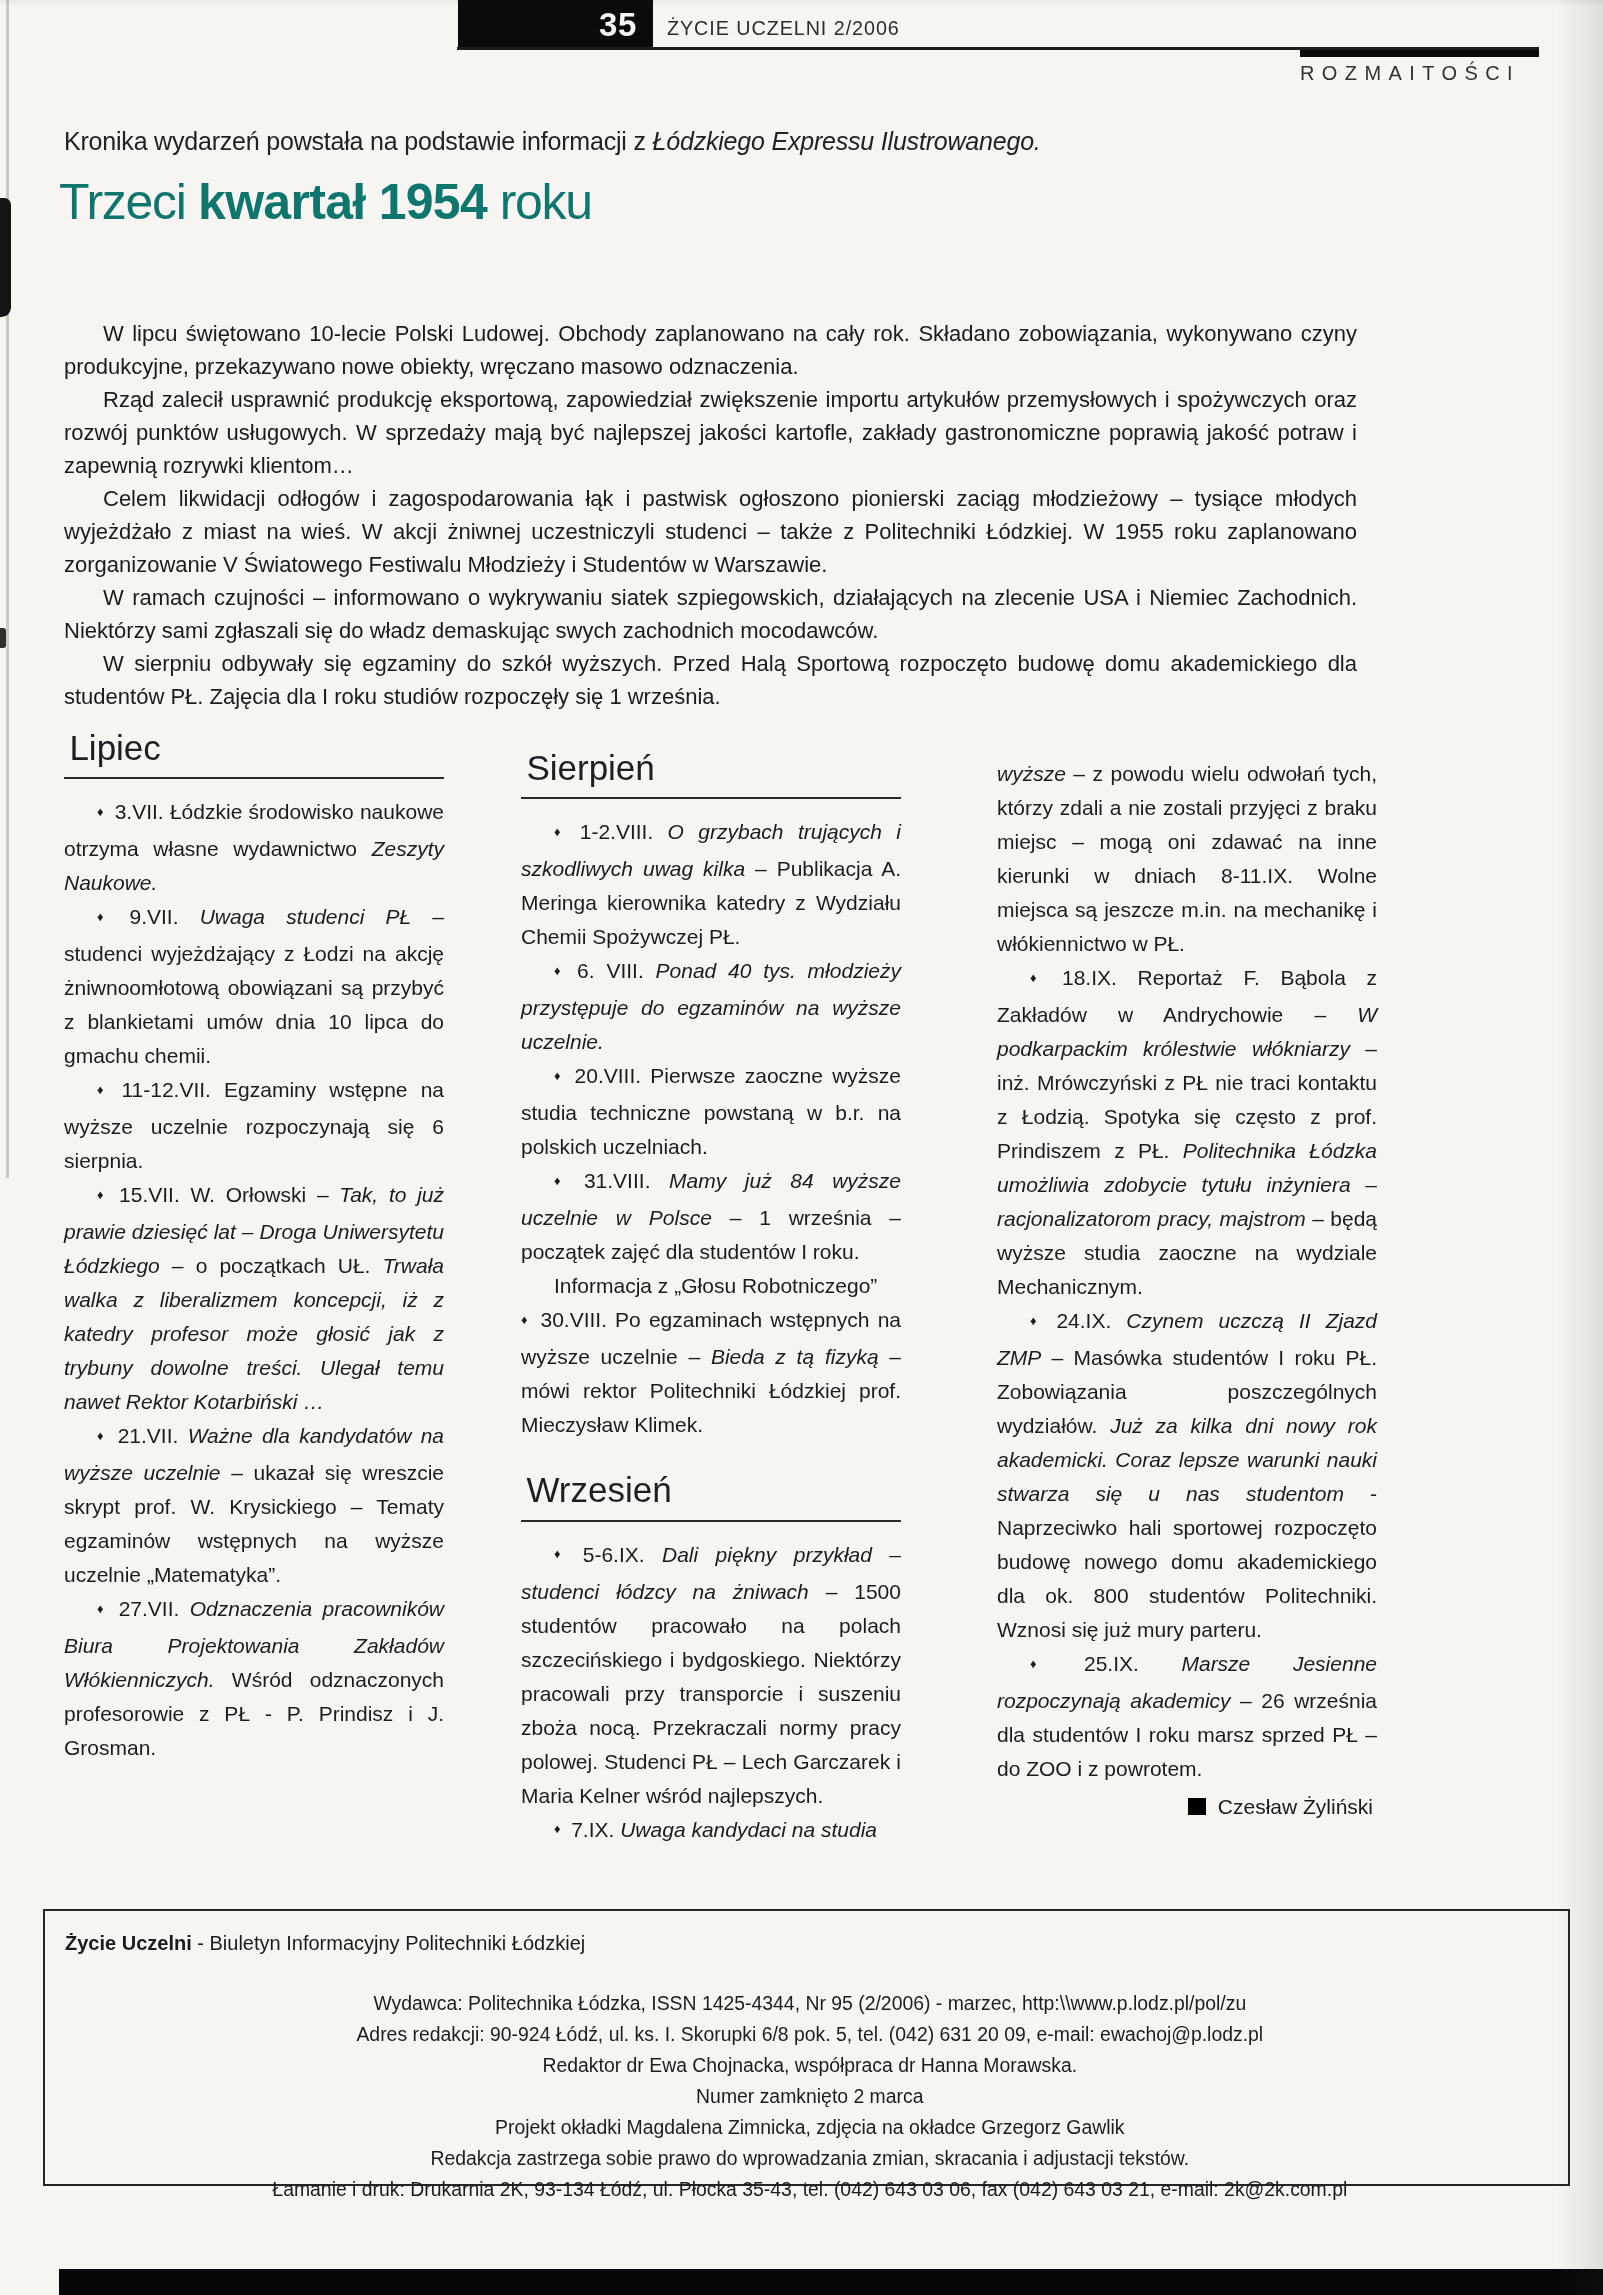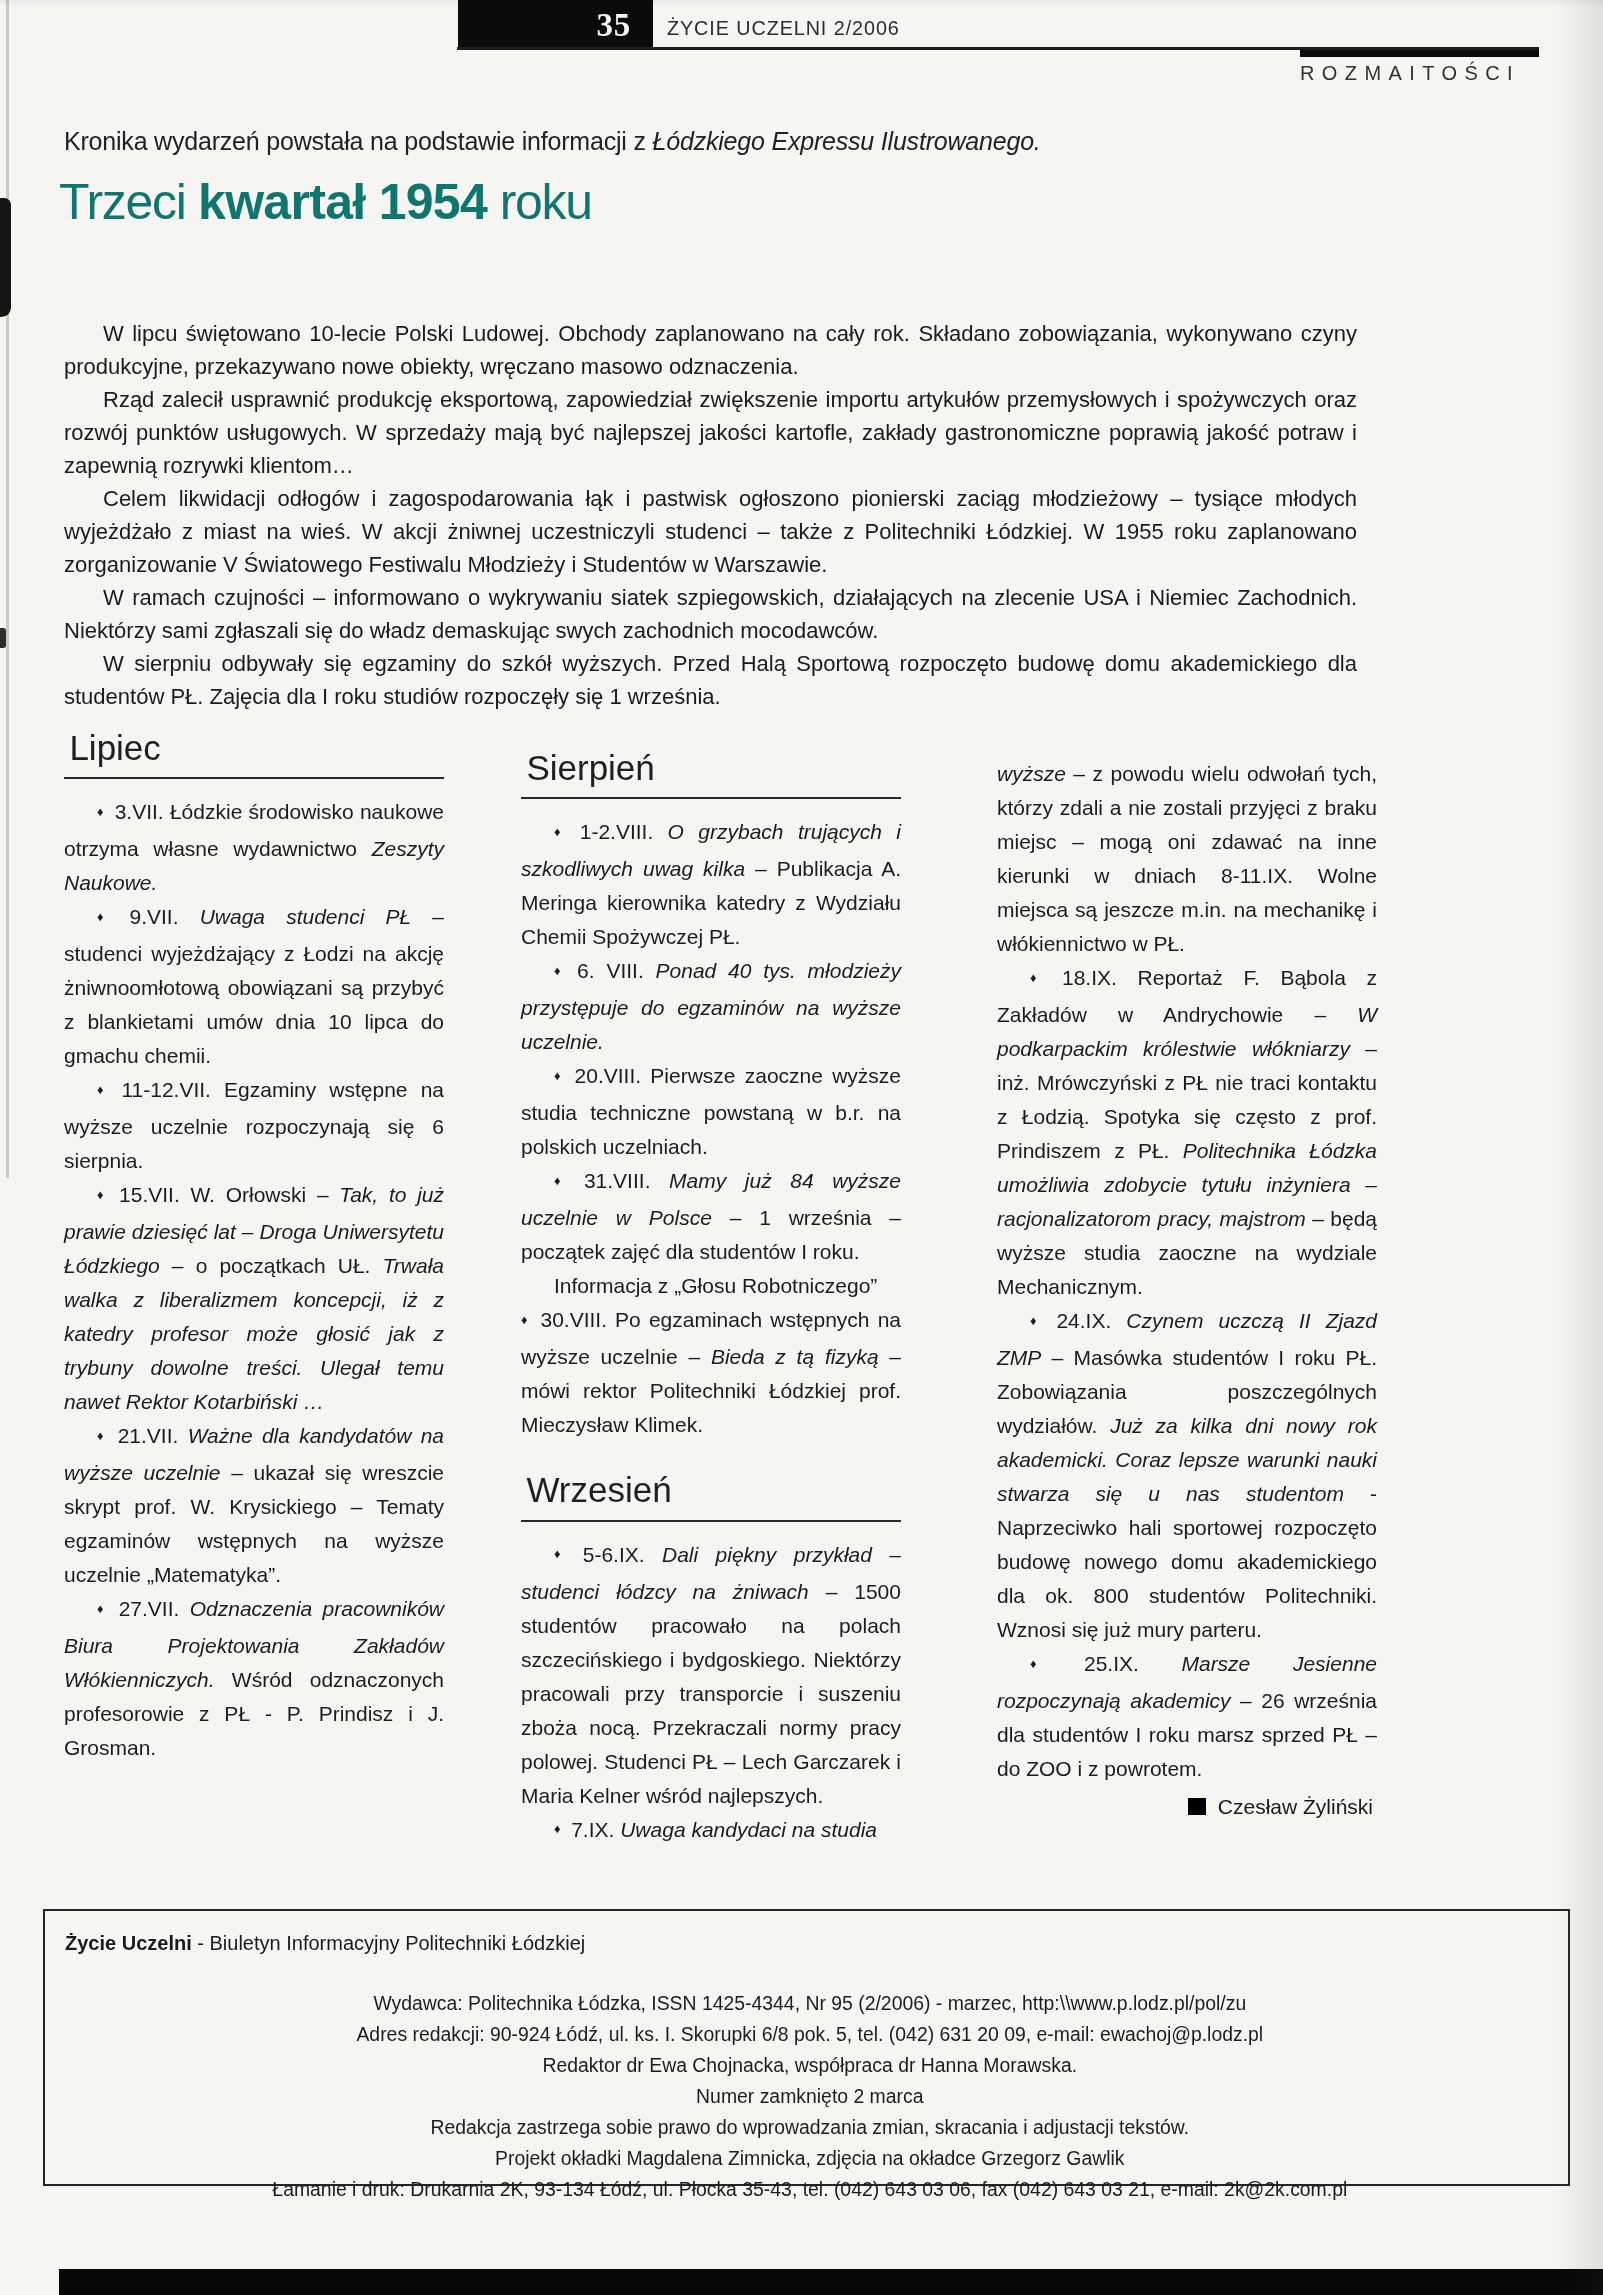--- a/index.html
+++ b/index.html
@@ -16,21 +16,21 @@
   .edge-shade-top{position:absolute;top:0;left:0;width:100%;height:6.7px;
     background:linear-gradient(to bottom, rgba(0,0,0,0.05), rgba(0,0,0,0));}
 
   
   .artifact-line{position:absolute;left:6px;top:0;width:2.7px;height:1178px;background:#b3b0aa;opacity:.65;}
   .artifact-blob{position:absolute;left:0;top:198px;width:10.7px;height:119px;background:#141414;border-radius:0 6.7px 9.4px 0;}
   .artifact-dash{position:absolute;left:0;top:628px;width:6px;height:20px;background:#2e2d2b;border-radius:0 2.7px 2.7px 0;}
 
   
   .header-box{position:absolute;left:458px;top:0;width:195px;height:50px;background:#0b0b0b;
-    display:flex;align-items:center;justify-content:flex-end;padding-right:22px;box-sizing:border-box;font-family:Liberation Serif, serif;}
+    display:flex;align-items:center;justify-content:flex-end;padding-right:16px;box-sizing:border-box;}
   .header-box .pageno{color:#f5f5f5;font-size:33px;font-weight:700;letter-spacing:0.7px;}
   .journal-name{position:absolute;left:667px;top:16px;font-size:21px;color:#2d2d2d;
     letter-spacing:1px;transform:scaleX(.94);transform-origin:left;white-space:nowrap;}
   .header-rule{position:absolute;left:457px;top:47px;width:1082px;height:2.7px;background:#1e1d1b;}
   .header-thick{position:absolute;left:1300px;top:50px;width:239px;height:6.7px;background:#0b0b0b;}
   .section-label{position:absolute;left:1300px;top:62px;width:254px;font-size:20px;color:#34332f;
     letter-spacing:7.4px;white-space:nowrap;}
 
   
   .kicker{position:absolute;left:64px;top:127px;font-size:25px;color:#222;letter-spacing:-0.2px;white-space:nowrap;}
@@ -141,22 +141,22 @@
   </div>
 </div>
 
 <div class="footer-box">
   <p class="footer-title"><b>Życie Uczelni</b><span> - Biuletyn Informacyjny Politechniki Łódzkiej</span></p>
   <div>
       <p class="f-line">Wydawca: Politechnika Łódzka, ISSN 1425-4344, Nr 95 (2/2006) - marzec, http:\\www.p.lodz.pl/pol/zu</p>
       <p class="f-line">Adres redakcji: 90-924 Łódź, ul. ks. I. Skorupki 6/8 pok. 5, tel. (042) 631 20 09, e-mail: ewachoj@p.lodz.pl</p>
       <p class="f-line">Redaktor dr Ewa Chojnacka, współpraca dr Hanna Morawska.</p>
       <p class="f-line">Numer zamknięto 2 marca</p>
+      <p class="f-line">Projekt okładki Magdalena Zimnicka, zdjęcia na okładce Grzegorz Gawlik</p>
       <p class="f-line">Redakcja zastrzega sobie prawo do wprowadzania zmian, skracania i adjustacji tekstów.</p>
-      <p class="f-line">Projekt okładki Magdalena Zimnicka, zdjęcia na okładce Grzegorz Gawlik</p>
       <p class="f-line">Łamanie i druk: Drukarnia 2K, 93-134 Łódź, ul. Płocka 35-43, tel. (042) 643 03 06, fax (042) 643 03 21, e-mail: 2k@2k.com.pl</p>
     </div>
 </div>
 
 <div class="bottom-bar"></div>
 <div class="edge-shade-right"></div>
 <div class="edge-shade-top"></div>
 
 
 </body></html>

